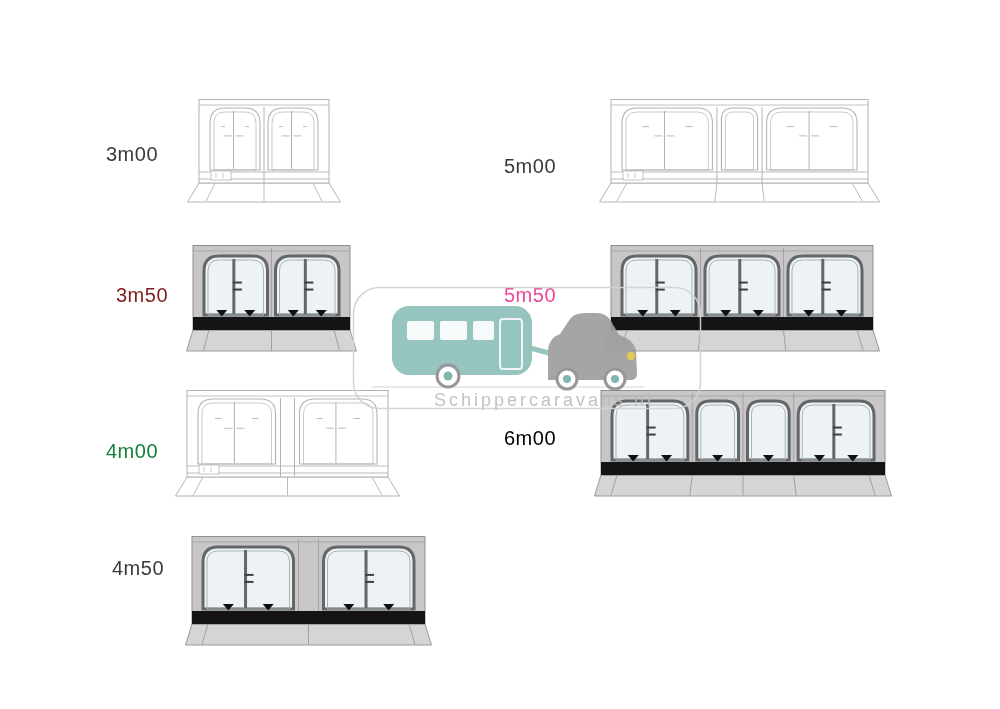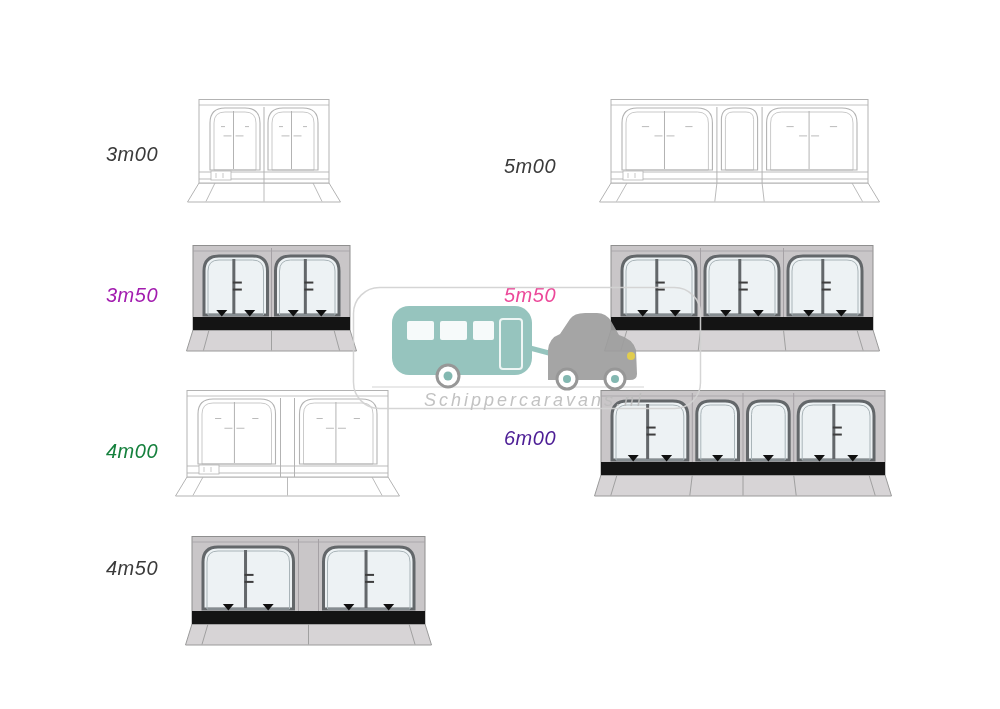--- a/index.html
+++ b/index.html
@@ -1,46 +1,46 @@
 <!DOCTYPE html>
 <html style="--line: #b3b3b3; --fabric: #c9c6c8; --fabricEdge: #8f8f8f; --seam: #a5a1a5; --skirt: #d7d4d6; --skirtEdge: #9a9a9a; --band: #141414; --frame: #63676a; --glass: #edf2f4; --labelColor: #3a3a3a; --caravan: #8ec0b9; --car: #9e9e9e; --hub: #79b2ab; --headlight: #dfc83f; --watermarkBorder: #d2d2d2; --watermarkText: #bdbdbd;"><head>
 <meta charset="utf-8">
 <style>
   * { margin:0; padding:0; box-sizing:border-box; }
   html,body { background:#ffffff; font-family:"Liberation Sans", sans-serif; }
   .canvas {
-    position:relative; width:1000px; height:709px; background:#ffffff; overflow:hidden;font-style:italic;
+    position:relative; width:1000px; height:709px; background:#ffffff; overflow:hidden;
   }
   .size-label {
     position:absolute; font-size:20px; color:#3a3a3a; letter-spacing:.5px;
     font-family:"Liberation Sans", sans-serif;
   }
   .awning { position:absolute; }
   .awning svg { display:block; }
   .watermark {
     position:absolute; left:352px; top:286px; width:350px; height:126px; opacity:.92;
   }
   .watermark svg { position:absolute; left:0; top:0; }
   .wm-text {
-    position:absolute; left:72px; top:104px; font-size:18px; letter-spacing:3px;
+    position:absolute; left:82px; top:104px; font-size:18px; letter-spacing:3px;
     color:#bdbdbd; white-space:nowrap;
   }
 </style>
 </head>
 <body>
 
 <div class="canvas">
 
   <div class="size-label" style="left: 106px; top: 143px; color: rgb(58, 58, 58);">3m00</div>
   <div class="size-label" style="left: 504px; top: 143px; color: rgb(58, 58, 58); margin-top: 12px;">5m00</div>
-  <div class="size-label" style="left: 106px; top: 284px; color: #a21caf;">3m50</div>
+  <div class="size-label" style="left: 116px; top: 284px; color: #7f1d1d;">3m50</div>
   <div class="size-label" style="left: 504px; top: 284px; color: #ec4899;">5m50</div>
   <div class="size-label" style="left: 106px; top: 440px; color: #15803d;">4m00</div>
-  <div class="size-label" style="left: 504px; top: 427px; color: #4c1d95;">6m00</div>
-  <div class="size-label" style="left: 106px; top: 557px; color: rgb(58, 58, 58);">4m50</div>
+  <div class="size-label" style="left: 504px; top: 427px; color: #000000;">6m00</div>
+  <div class="size-label" style="left: 112px; top: 557px; color: rgb(58, 58, 58);">4m50</div>
 
   <div class="awning" style="left:187px; top:99px;  width:154px; height:104px;">
       <svg viewBox="0 0 154 104" width="154" height="104">
         <polygon points="12,84 142,84 153.5,103 0.5,103" fill="#ffffff" stroke="#b3b3b3" stroke-width="1"></polygon>
         <rect x="12" y="0.5" width="130" height="83.5" fill="#ffffff" stroke="#b3b3b3" stroke-width="1"></rect>
         <line x1="12" y1="6" x2="142" y2="6" stroke="#b3b3b3" stroke-width="0.8"></line>
         <path d="M 23 71 L 23 24 Q 23 9 38 9 L 58 9 Q 73 9 73 24 L 73 71 Z" fill="#ffffff" stroke="#b3b3b3" stroke-width="1.1"></path>
         <path d="M 27 71 L 27 24 Q 27 13 38 13 L 58 13 Q 69 13 69 24 L 69 71 Z" fill="none" stroke="#b3b3b3" stroke-width="0.7"></path>
         <line x1="46.5" y1="12" x2="46.5" y2="70" stroke="#b3b3b3" stroke-width="1"></line>
         <line x1="36.5" y1="36.900000000000006" x2="44.5" y2="36.900000000000006" stroke="#b3b3b3" stroke-width="0.9"></line>

